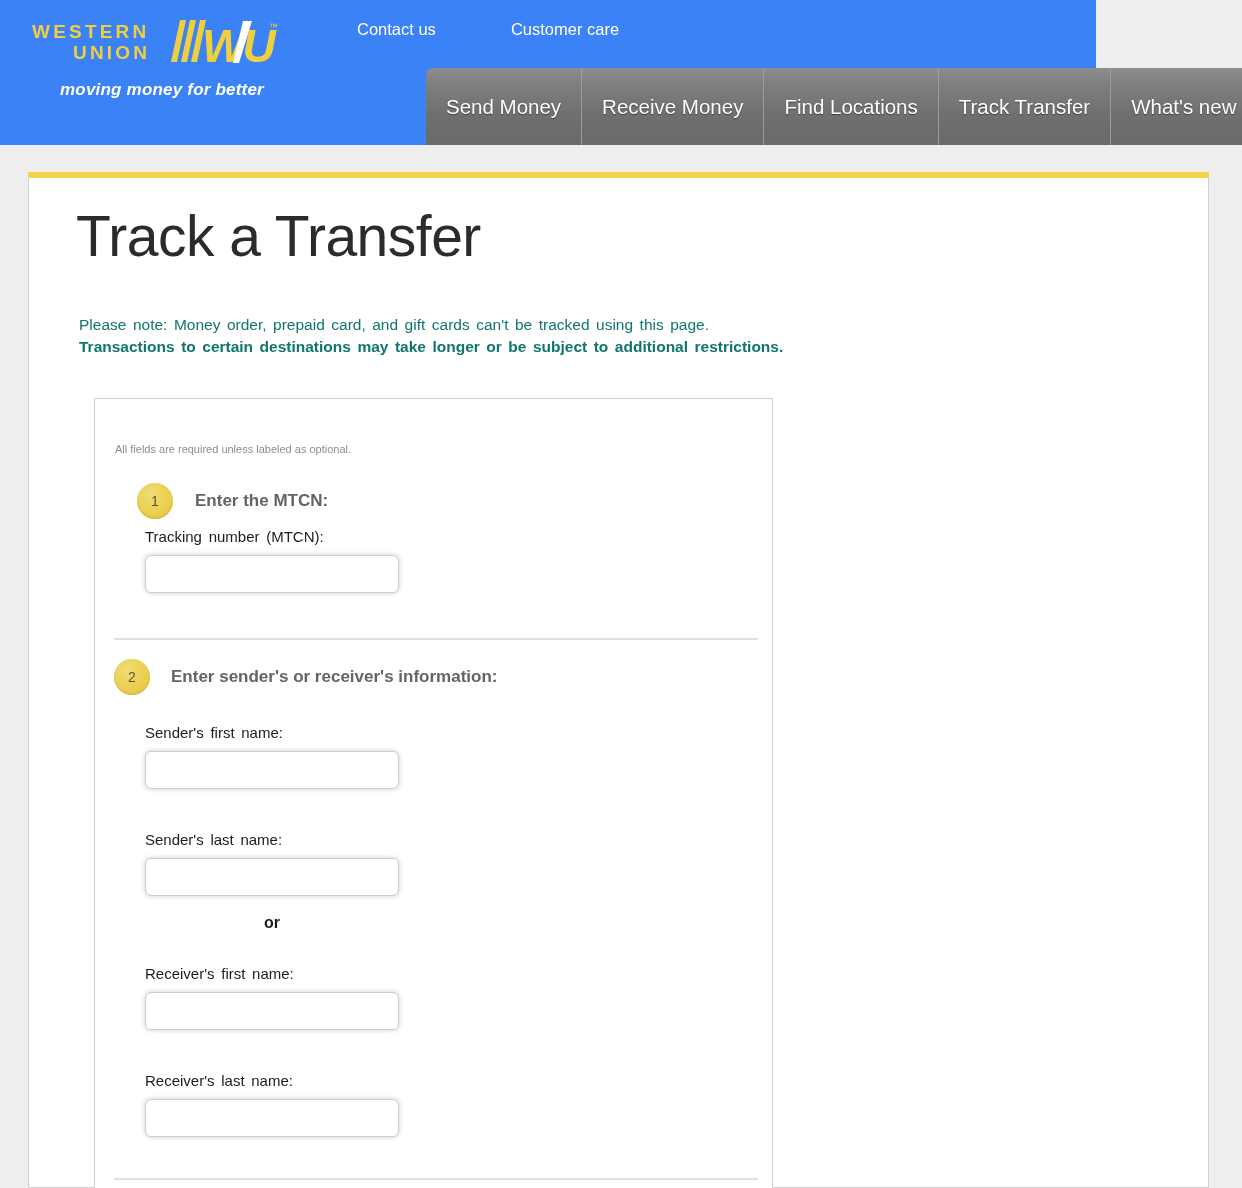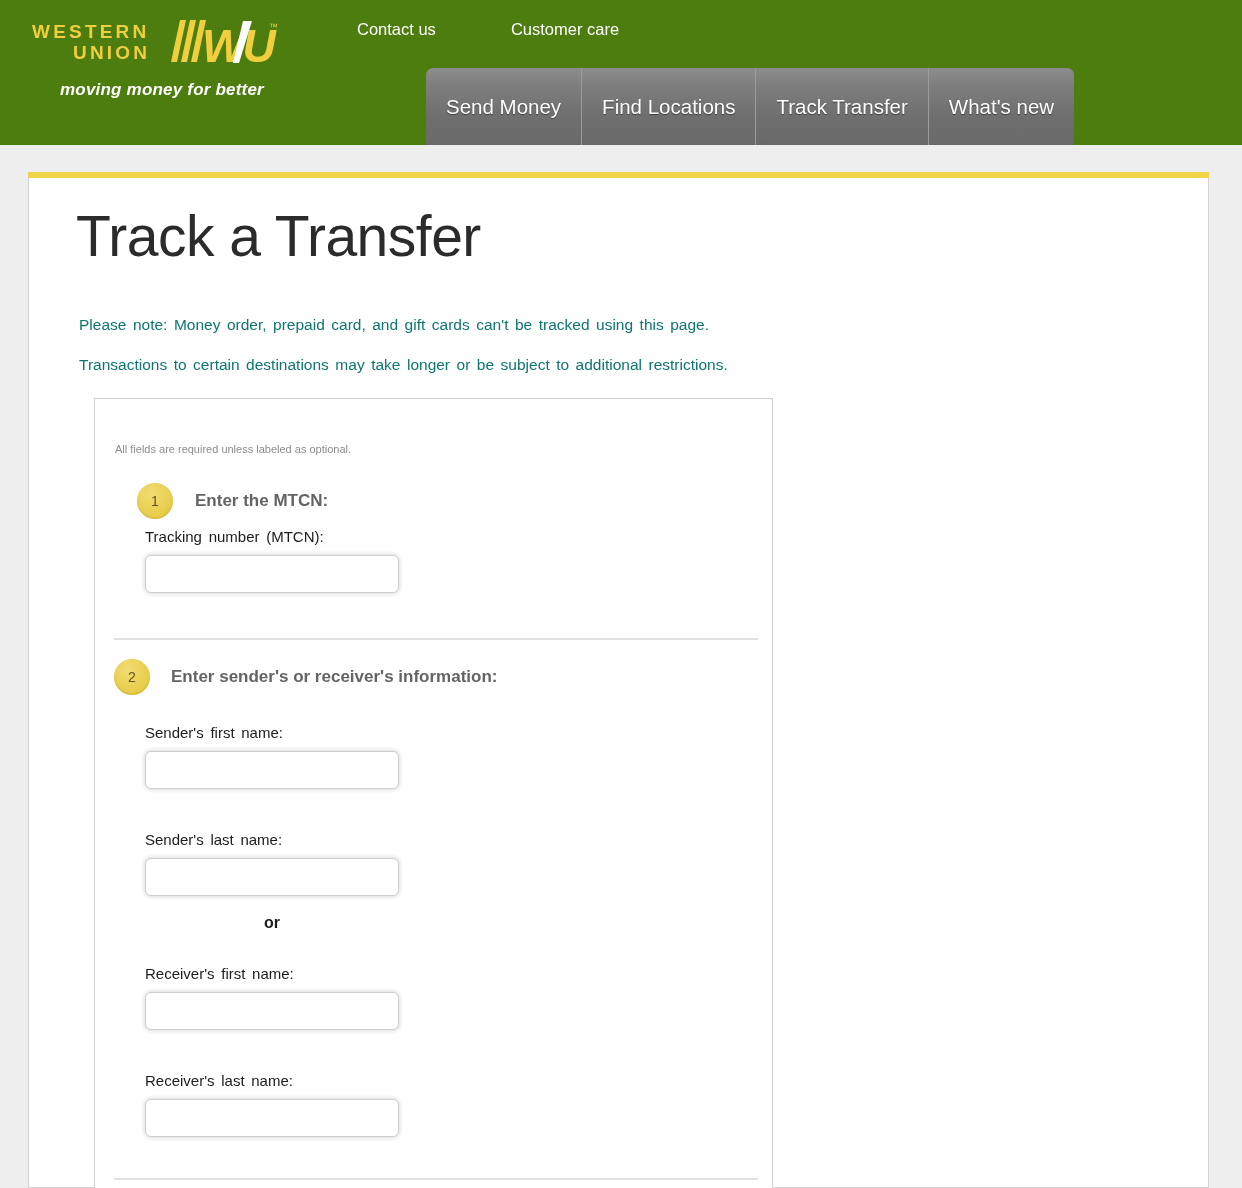--- a/index.html
+++ b/index.html
@@ -14,23 +14,23 @@
     background: #eeeeee;
     font-family: "Liberation Sans", sans-serif;
     overflow: hidden;
     position: relative;
   }
 
   
   .site-header {
     position: absolute;
     top: 0; left: 0;
-    width: 1242px;
+    width: 1096px;
     height: 145px;
-    background: #4d7c0f;
+    background: #3b82f6;
     overflow: visible;
     padding-left: 20px;
   }
 
   .logo-block {
     position: absolute;
     left: 30px;
     top: 18px;
     width: 255px;
     height: 90px;
@@ -132,21 +132,21 @@
 
   .note-line {
     position: absolute;
     left: 50px;
     font-size: 15.5px;
     color: #0f766e;
     word-spacing: 2.2px;
     white-space: nowrap;
   }
   .note-1 { top: 144px; }
-  .note-2 { top: 184px; }
+  .note-2 { top: 166px; font-weight: bold; }
 
   
   .form-box {
     position: absolute;
     left: 65px;
     top: 226px;
     width: 679px;
     height: 790px;
     border: 1px solid #d0d0d0;
     border-bottom: none;
@@ -267,20 +267,21 @@
     <div class="logo-tagline">moving money for better</div>
   </div>
 
   <div class="util-links">
     <a class="util-link" href="#">Contact us</a>
     <a class="util-link" href="#">Customer care</a>
   </div>
 
   <nav class="main-nav">
     <div class="nav-tab">Send Money</div>
+    <div class="nav-tab">Receive Money</div>
     <div class="nav-tab">Find Locations</div>
     <div class="nav-tab">Track Transfer</div>
     <div class="nav-tab">What's new</div>
   </nav>
 </div>
 
 <div class="card-accent"></div>
 
 <div class="content-card">
 

